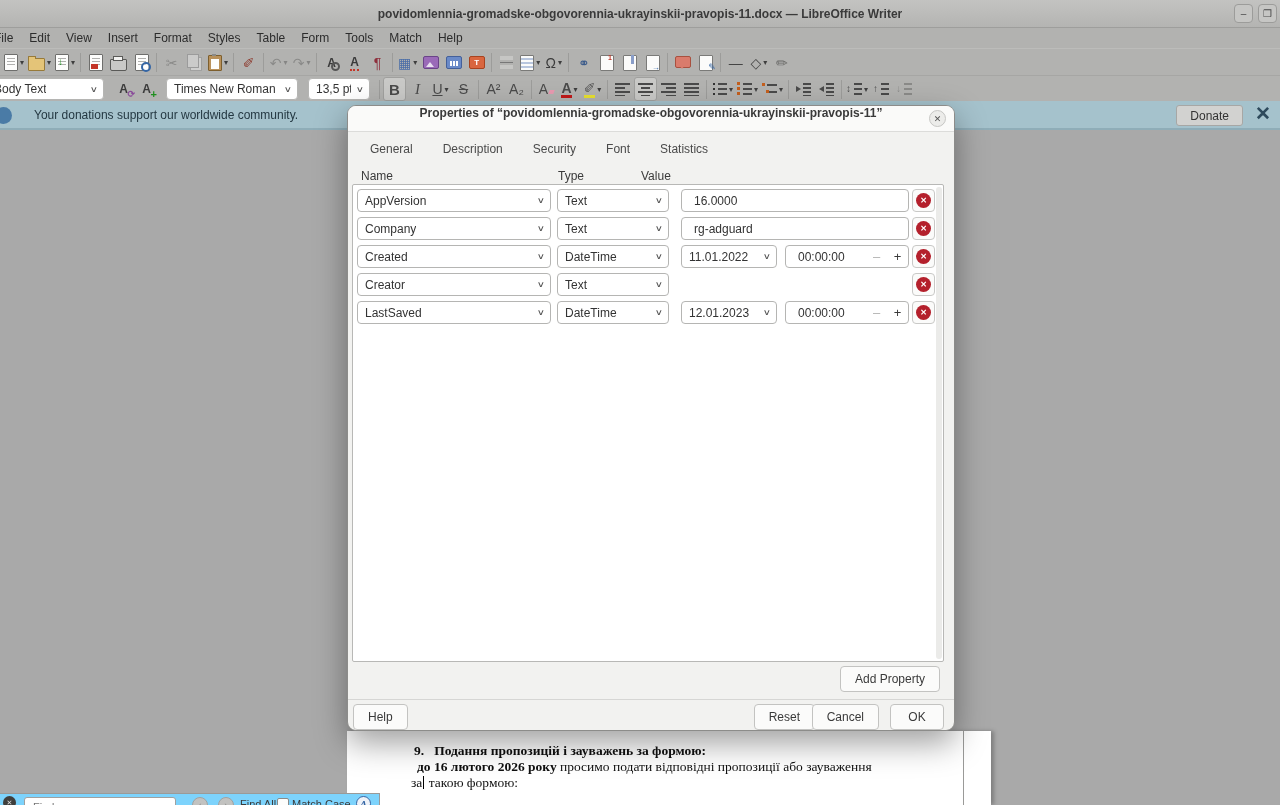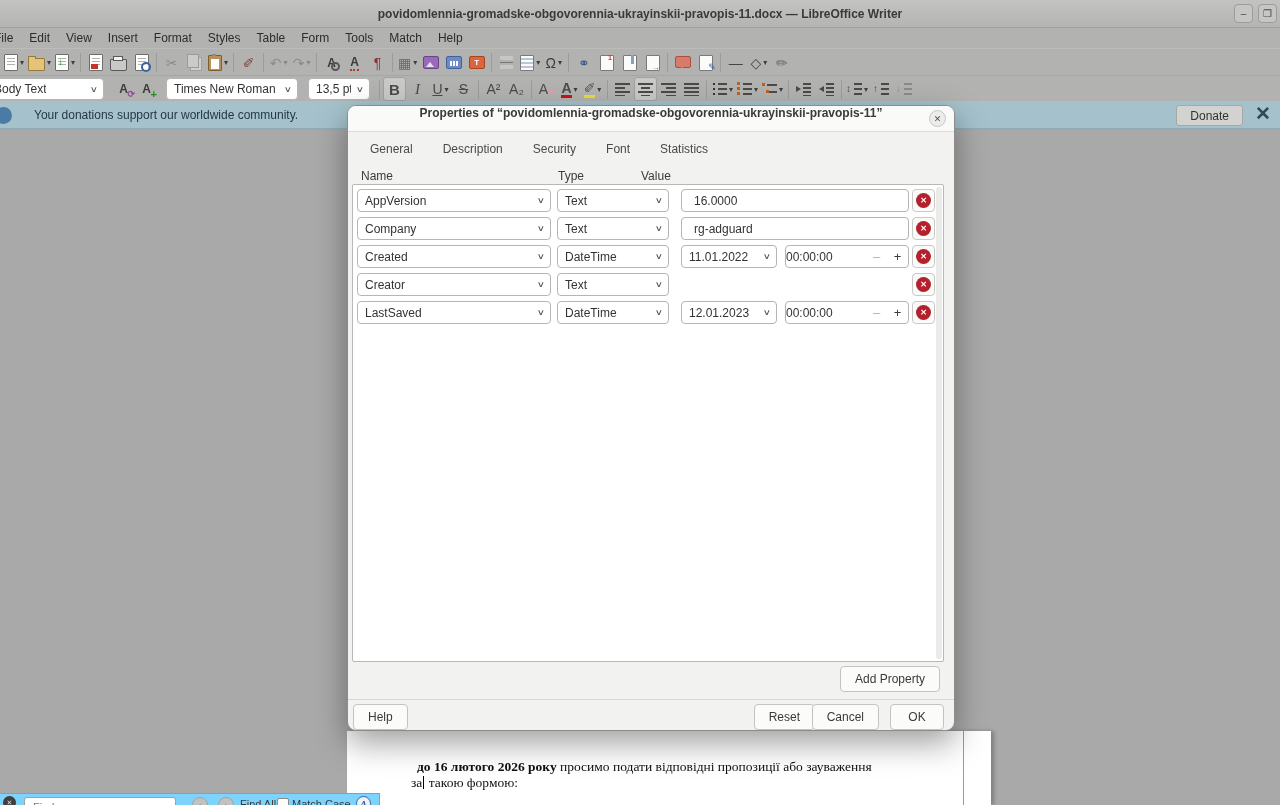--- a/index.html
+++ b/index.html
@@ -132,21 +132,21 @@
   .scrolltrack{position:absolute;right:1px;top:2px;bottom:2px;width:6px;background:#ebebe9;border-radius:3px}
   .rows{position:absolute;left:4px;top:4px;right:8px;display:flex;flex-direction:column;gap:5px}
   .prow{display:flex;height:23px;align-items:center}
   .prow .combo{height:23px}
   .w-name{width:194px;margin-right:6px}
   .w-type{width:112px;margin-right:12px}
   .w-date{width:96px;margin-right:8px}
   .vinput{display:flex;align-items:center;background:#fff;border:1px solid #b5b5b3;border-radius:4px;height:23px;
           padding:0 12px;font-size:12px;color:#333;box-sizing:border-box;width:228px}
   .timef{display:flex;align-items:center;background:#fff;border:1px solid #b5b5b3;border-radius:4px;height:23px;
-         padding-left:0;font-size:12px;color:#333;box-sizing:border-box;width:124px;overflow:hidden}
+         padding-left:12px;font-size:12px;color:#333;box-sizing:border-box;width:124px;overflow:hidden}
   .tspin{width:21px;height:100%;display:flex;align-items:center;justify-content:center;font-size:13px;color:#3a3a3a;flex:none}
   .tspin.first{margin-left:auto}
   .tspin.dis{color:#b2b2b0}
   .delbtn{margin-left:auto;width:23px;height:23px;background:#fbfbfa;border:1px solid #c9c9c7;border-radius:4px;
           display:flex;align-items:center;justify-content:center;box-sizing:border-box}
   .delc{width:15px;height:15px;border-radius:50%;background:#b4202c;color:#fff;font-size:8px;font-weight:700;
         display:flex;align-items:center;justify-content:center}
   .btn{position:absolute;height:26px;padding:0 14px;background:#fbfbfa;border:1px solid #c3c3c1;border-radius:4px;
        font-size:12px;color:#3a3a3a;display:flex;align-items:center;justify-content:center;box-sizing:border-box}
   .addprop{right:14px;top:560px}
@@ -429,20 +429,23 @@
 
 <div class="infobar">
   <span class="infocircle"></span>
   <span class="infotext">Your donations support our worldwide community.</span>
   <span class="donate btn-like">Donate</span>
   <span class="infclose">✕</span>
 </div>
 
 <div class="page">
   <div class="pbound"></div>
+  <div class="pline pl1">
+    <span class="num">9.</span><span>Подання пропозицій і зауважень за формою:</span>
+  </div>
   <div class="pline pl2">
     <span class="bold">до 16 лютого 2026 року</span><span> просимо подати відповідні пропозиції або зауваження</span>
   </div>
   <div class="pline pl3">
     <span>за</span><span class="caret"></span><span> такою формою:</span>
   </div>
 </div>
 
 <div class="findbar">
   <span class="fclose">✕</span>

